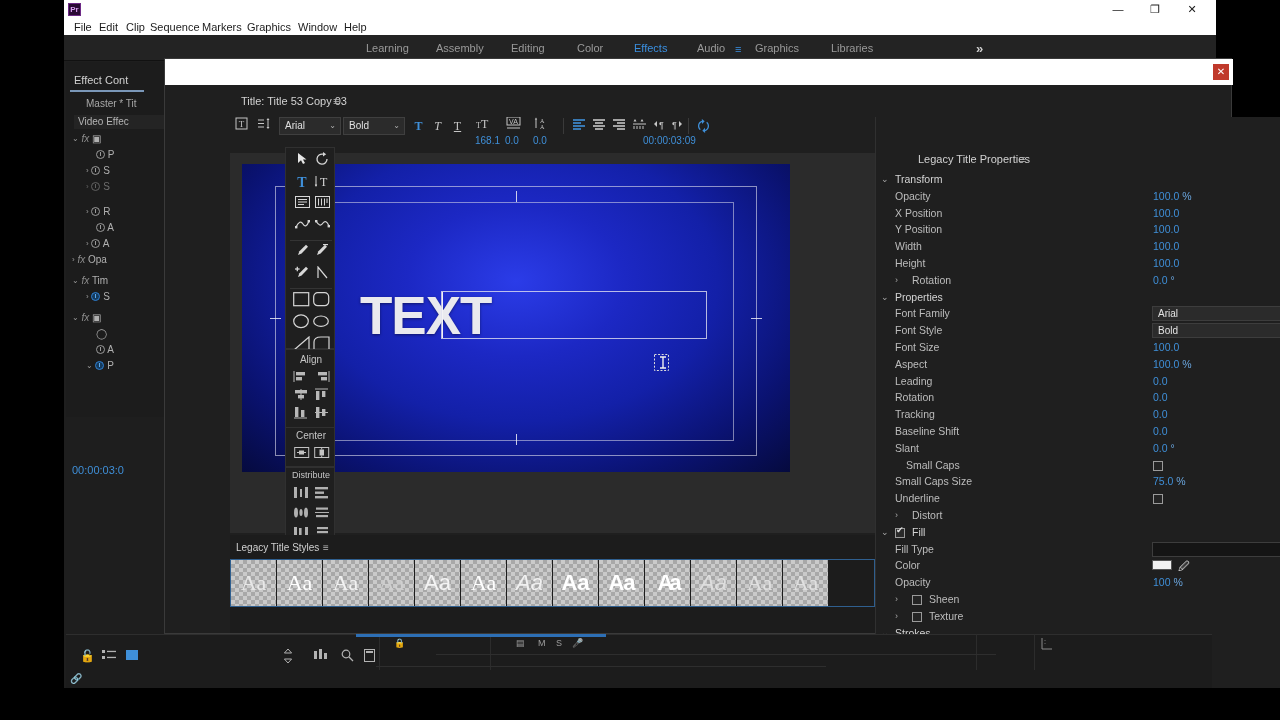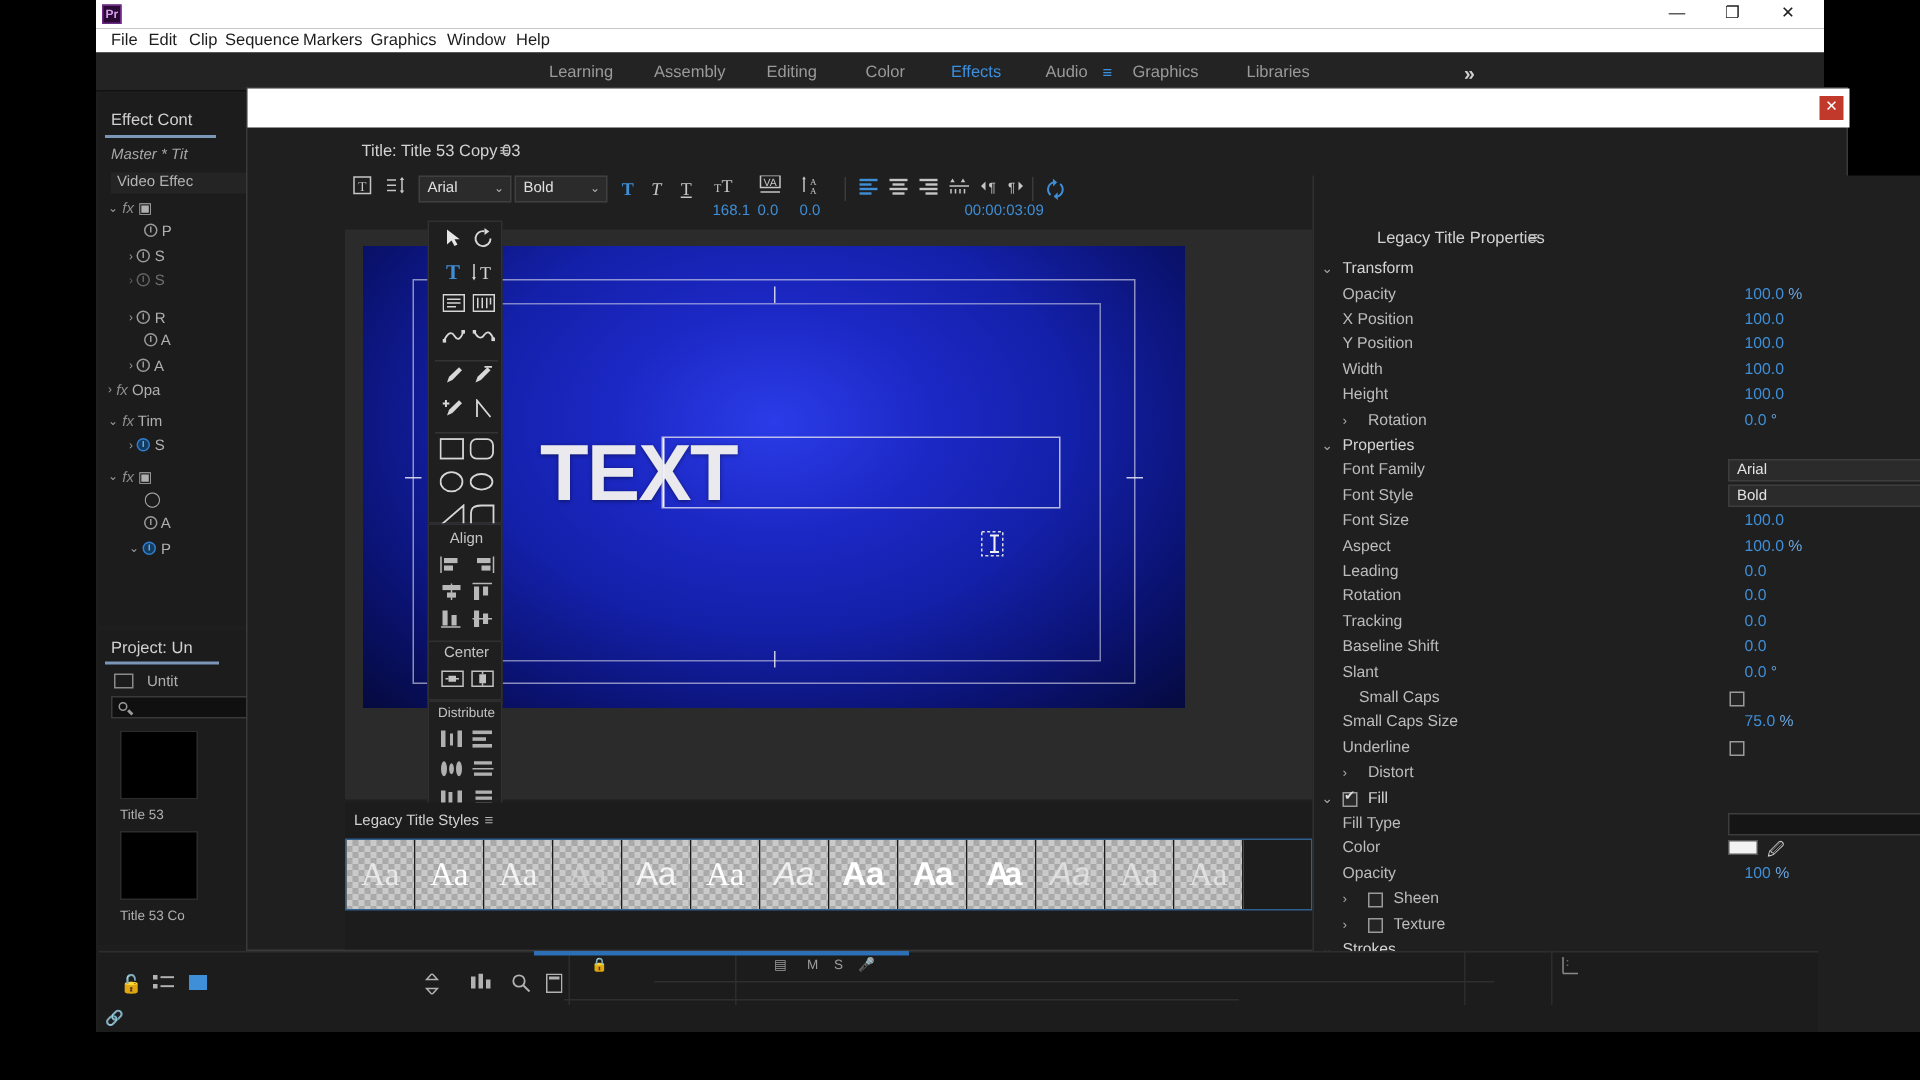--- a/index.html
+++ b/index.html
@@ -37,21 +37,21 @@
   .ws-burger { position: absolute; top: 8px; left: 671px; color: #3a8fe0; font-size: 11px; }
   .ws-more { position: absolute; top: 6px; left: 912px; color: #cfcfcf; font-size: 13px; font-weight: bold; }
 
   
   .panel { position: absolute; background: #1c1c1c; }
 
   
   .fx-panel { left: 2px; top: 62px; width: 168px; height: 355px; background: #1c1c1c; border-right:1px solid #141414; }
   .fx-head { position: absolute; left: 8px; top: 12px; font-size: 11px; color: #d0d0d0; white-space: nowrap; }
   .fx-underline { position: absolute; left: 4px; top: 28px; width: 74px; height: 2px; background: #7a97b8; }
-  .fx-master { position: absolute; left: 8px; top: 36px; font-size: 10px; color: #a8a8a8; white-space: nowrap; font-style: italic; }
+  .fx-master { position: absolute; left: 20px; top: 36px; font-size: 10px; color: #a8a8a8; white-space: nowrap; }
   .fx-subhead { position: absolute; left: 8px; top: 53px; font-size: 10px; color: #b4b4b4; background:#242424; width:160px; height:14px; line-height:14px; padding-left:4px;}
   .fx-row { position: absolute; font-size: 10px; color: #b0b0b0; white-space: nowrap; height: 14px; line-height: 14px; }
   .fx-stopwatch { display:inline-block; width:9px; height:9px; border:1px solid #9a9a9a; border-radius:50%; position:relative; vertical-align:-1px;}
   .fx-stopwatch.on { border-color:#2f7fd0; background:#153b5e; }
   .fx-stopwatch:after { content:""; position:absolute; left:3px; top:1px; width:1px; height:4px; background:#9a9a9a; }
   .fx-stopwatch.on:after { background:#5aa8f0; }
   .tri { display:inline-block; font-size:8px; color:#9a9a9a; vertical-align:1px; }
   .fxlbl { font-style: italic; color:#8d8d8d; }
   .fx-tc { position:absolute; left:6px; top:402px; font-size:11px; color:#3f8fd8; }
 
@@ -120,21 +120,21 @@
   .grp-lbl { position: absolute; width: 50px; text-align: center; font-size: 10px; color: #c4c4c4; }
   .grp-sep { position: absolute; left: 4px; width: 42px; height: 1px; background: #343434; }
   .gicon { position: absolute; width: 16px; height: 13px; }
 
   
   .props { position: absolute; left: 710px; top: 58px; width: 438px; height: 576px; background: #1f1f1f; border-left: 1px solid #303030; }
   .props-tab { position: absolute; left: 42px; top: 36px; font-size: 11px; color: #d2d2d2; }
   .props-burger { position: absolute; left: 143px; top: 36px; font-size: 11px; color: #b4b4b4; }
   .prow { position: absolute; left: 0; width: 438px; height: 17px; }
   .plabel { position: absolute; font-size: 10.5px; color: #bcbcbc; white-space: nowrap; line-height: 17px; }
-  .pvalue { position: absolute; left: 287px; font-size: 10.5px; color: #3f8fd8; line-height: 17px; white-space: nowrap; }
+  .pvalue { position: absolute; left: 277px; font-size: 10.5px; color: #3f8fd8; line-height: 17px; white-space: nowrap; }
   .pvalue .unit { color: #6aa5dd; }
   .pchev { position: absolute; font-size: 9px; color: #a8a8a8; line-height: 17px; }
   .pcheck { position: absolute; width: 10px; height: 10px; top: 4px; border: 1px solid #9a9a9a; background: #242424; }
   .pcheck.on { background: #2a2a2a; }
   .pcheck.on:after { content: "✔"; position: absolute; left: 0px; top: -4px; font-size: 9px; color: #dcdcdc; }
   .pselect { position: absolute; left: 276px; top: 1px; width: 148px; height: 15px; background: #2b2b2b; border: 1px solid #3d3d3d;
              font-size: 10px; color: #e2e2e2; line-height: 13px; padding-left: 5px; }
   .pselect.empty { background: #151515; }
   .swatch { position: absolute; left: 276px; top: 3px; width: 20px; height: 10px; background: #f2f2f2; border: 1px solid #555; }
   .eyedrop { position: absolute; left: 302px; top: 1px; font-size: 11px; color: #cfcfcf; }
@@ -208,33 +208,20 @@
       <div class="fx-row" style="left:6px; top:212px"><span class="tri">⌄</span> <span class="fxlbl">fx</span> <span>Tim</span></div>
       <div class="fx-row" style="left:20px; top:228px"><span class="tri">›</span> <span class="fx-stopwatch on"></span> <span>S</span></div>
       <div class="fx-row" style="left:6px; top:249px"><span class="tri">⌄</span> <span class="fxlbl">fx</span> <span>▣</span></div>
       <div class="fx-row" style="left:30px; top:265px"><span>◯</span></div>
       <div class="fx-row" style="left:30px; top:281px"><span class="fx-stopwatch"></span> <span>A</span></div>
       <div class="fx-row" style="left:20px; top:297px"><span class="tri">⌄</span> <span class="fx-stopwatch on"></span> <span>P</span></div>
 
       <div class="fx-tc">00:00:03:0</div>
     </div>
 
-    <div class="panel proj-panel">
-      <div class="proj-tab">Project: Un</div>
-      <div class="proj-underline"></div>
-      <div class="proj-folder"></div>
-      <div class="proj-name">Untit</div>
-      <div class="proj-search">
-        <span class="mag"></span>
-      </div>
-      <div class="proj-thumb" style="left:14px; top:67px; width:52px; height:46px"></div>
-      <div class="proj-lbl" style="left:14px; top:118px">Title 53</div>
-      <div class="proj-thumb" style="left:14px; top:134px; width:52px; height:46px"></div>
-      <div class="proj-lbl" style="left:14px; top:185px">Title 53 Co</div>
-    </div>
 
     <div class="bg-right">
       <div class="bl" style="left:2px; top:28px">hung</div>
       <div class="bl" style="left:2px; top:42px">- Chu</div>
       <div style="position:absolute;left:14px;top:4px;color:#b0b0b0;font-size:11px">≡</div>
       <div style="position:absolute;left:16px;top:22px;color:#c6c6c6;font-size:11px">▤</div>
       <div style="position:absolute;left:8px;top:255px;width:26px;height:18px;background:#363636"></div>
       <div style="position:absolute;left:4px;top:320px;color:#6a6a6a;font-size:9px">▢</div>
     </div>
 

